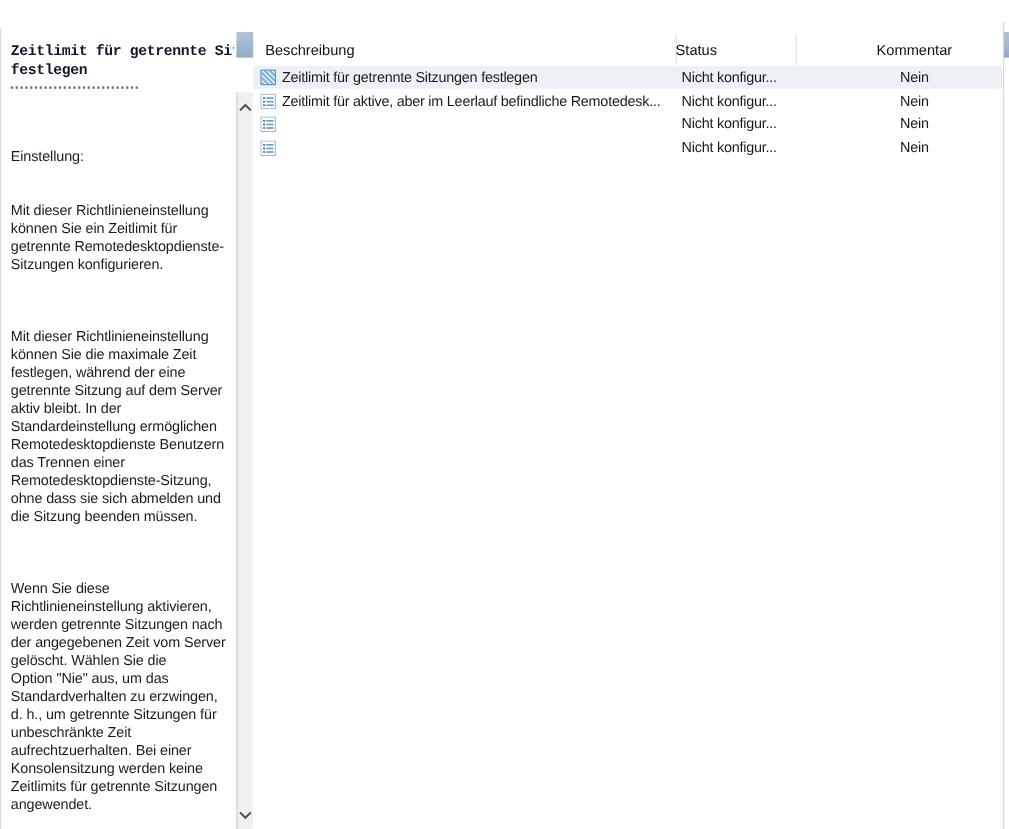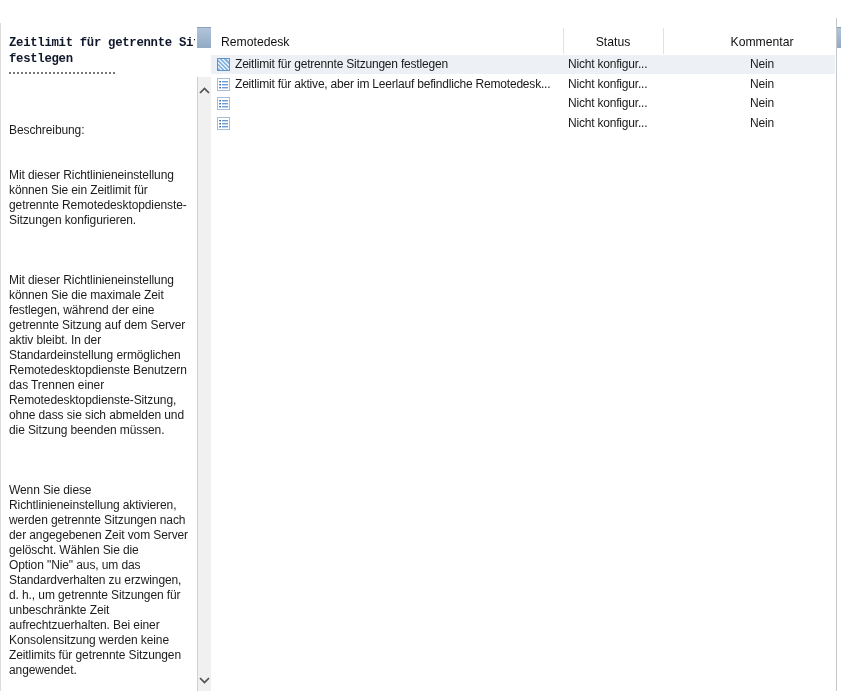--- a/index.html
+++ b/index.html
@@ -57,21 +57,21 @@
 
   
   .table-panel{
     position:absolute;left:211px;top:18px;right:4px;bottom:0;
     background:#ffffff;border-top-left-radius:10px;
     border-right:1px solid #c2c7cc;box-sizing:border-box;
   }
   .list-header{position:absolute;left:0;right:0;top:0;height:37px;}
   .h-label{position:absolute;top:17px;font-size:12.2px;line-height:15px;color:#111;}
   .h-setting{left:10px;}
-  .h-status{left:352px;width:100px;text-align:center;}
+  .h-status{left:352px;width:100px;text-align:left;}
   .h-comment{left:462px;width:178px;text-align:center;}
   .sep{position:absolute;top:10px;height:26px;width:1px;background:#e2e2e2;}
   .sep1{left:352px;}
   .sep2{left:452px;}
 
   .lrow{position:absolute;left:0;right:1px;height:19px;line-height:19px;font-size:12px;letter-spacing:-0.2px;}
   .lrow.selected{background:#edf1f6;}
   .row-icon{position:absolute;left:6px;top:3px;width:13px;height:13px;}
   .icon-hatch{
     box-sizing:border-box;border:1px solid #5f94cc;
@@ -101,21 +101,21 @@
       </svg>
     </span>
     <span class="bar-title">Sitzungszeitlimits</span>
   </div>
 
   <div class="left-pane">
     <div class="setting-title">Zeitlimit für getrennte Sitzungen
 festlegen</div>
     <div class="clipped-line"></div>
     <div class="description">
-      <div>Beschreibung:</div>
+      <div>Einstellung:</div>
       <div class="para first">Mit dieser Richtlinieneinstellung
 können Sie ein Zeitlimit für
 getrennte Remotedesktopdienste-
 Sitzungen konfigurieren.</div>
       <div class="para">Mit dieser Richtlinieneinstellung
 können Sie die maximale Zeit
 festlegen, während der eine
 getrennte Sitzung auf dem Server
 aktiv bleibt. In der
 Standardeinstellung ermöglichen
@@ -152,21 +152,21 @@
       <span>
         <svg width="11" height="7" viewBox="0 0 11 7">
             <path d="M1 1 L5.5 5.5 L10 1" fill="none" stroke="#4f4f4f" stroke-width="1.7"></path>
           </svg>
       </span>
     </div>
   </div>
 
   <div class="table-panel">
     <div class="list-header">
-      <span class="h-label h-setting">Remotedesk</span>
+      <span class="h-label h-setting">Beschreibung</span>
       <span class="sep sep1"></span>
       <span class="h-label h-status">Status</span>
       <span class="sep sep2"></span>
       <span class="h-label h-comment">Kommentar</span>
     </div>
 
     <div class="lrow selected" style="top:37px">
       <span class="row-icon icon-hatch"></span>
       <span class="c-setting">Zeitlimit für getrennte Sitzungen festlegen</span>
       <span class="c-status">Nicht konfigur...</span>

